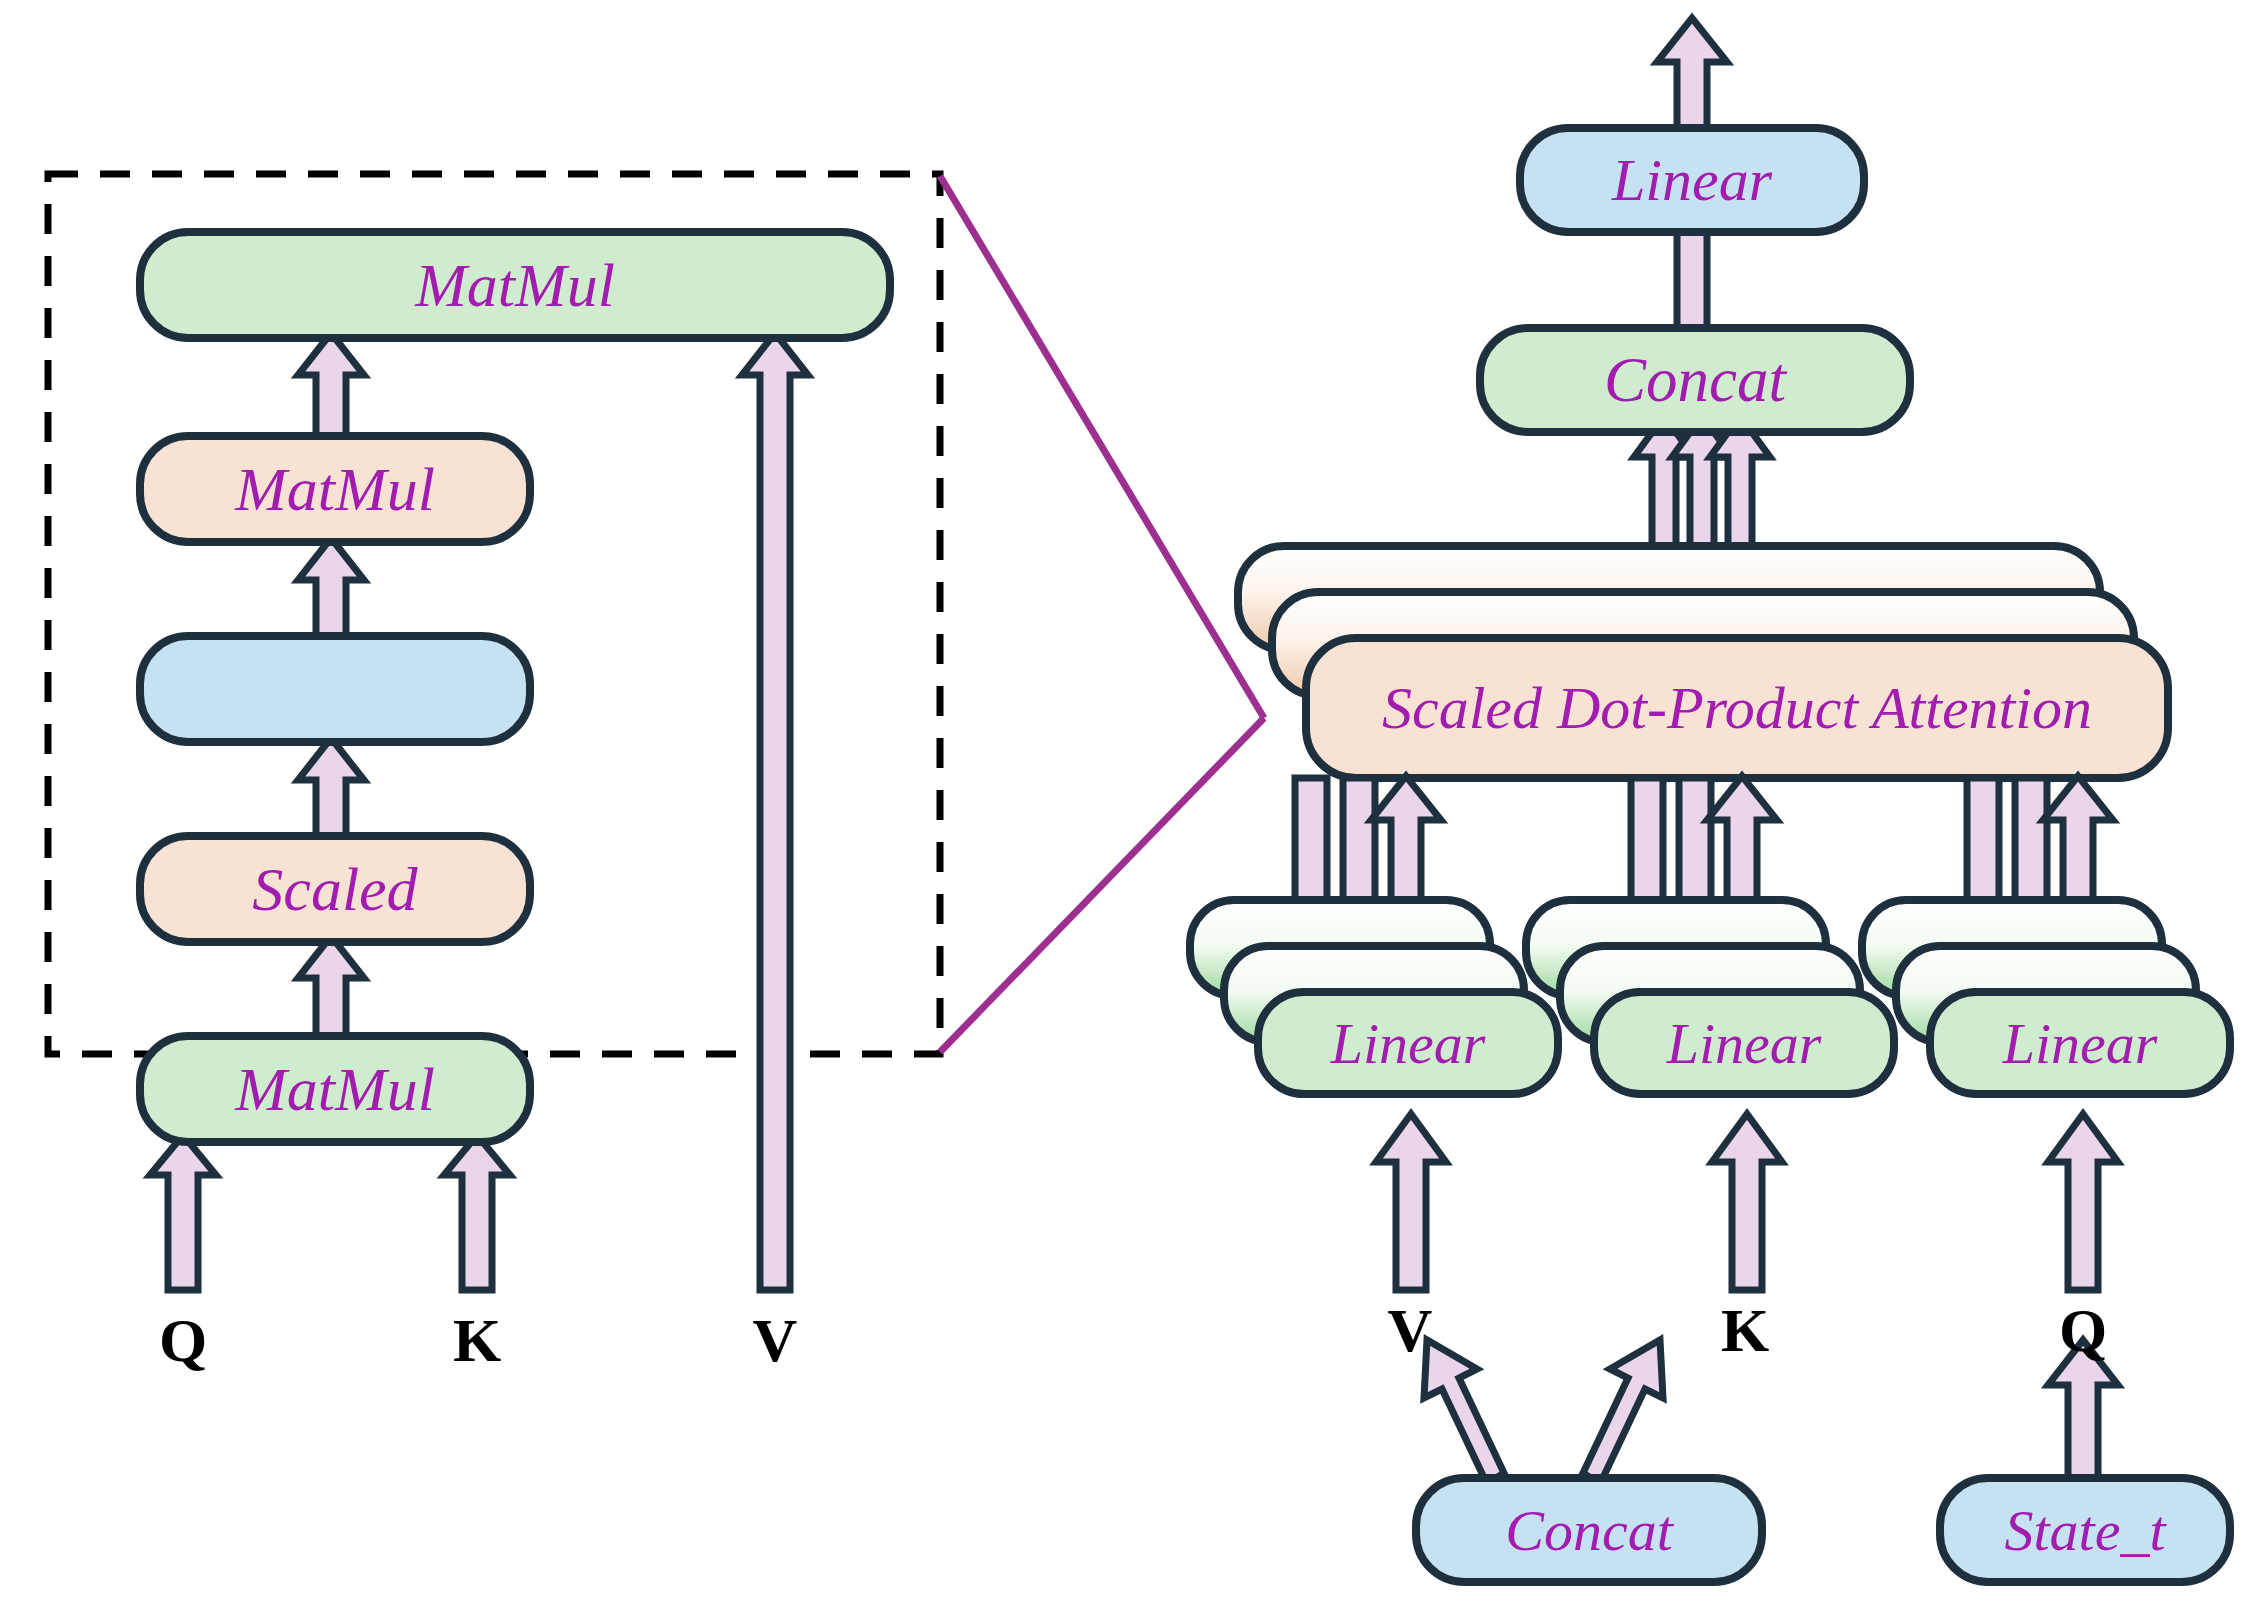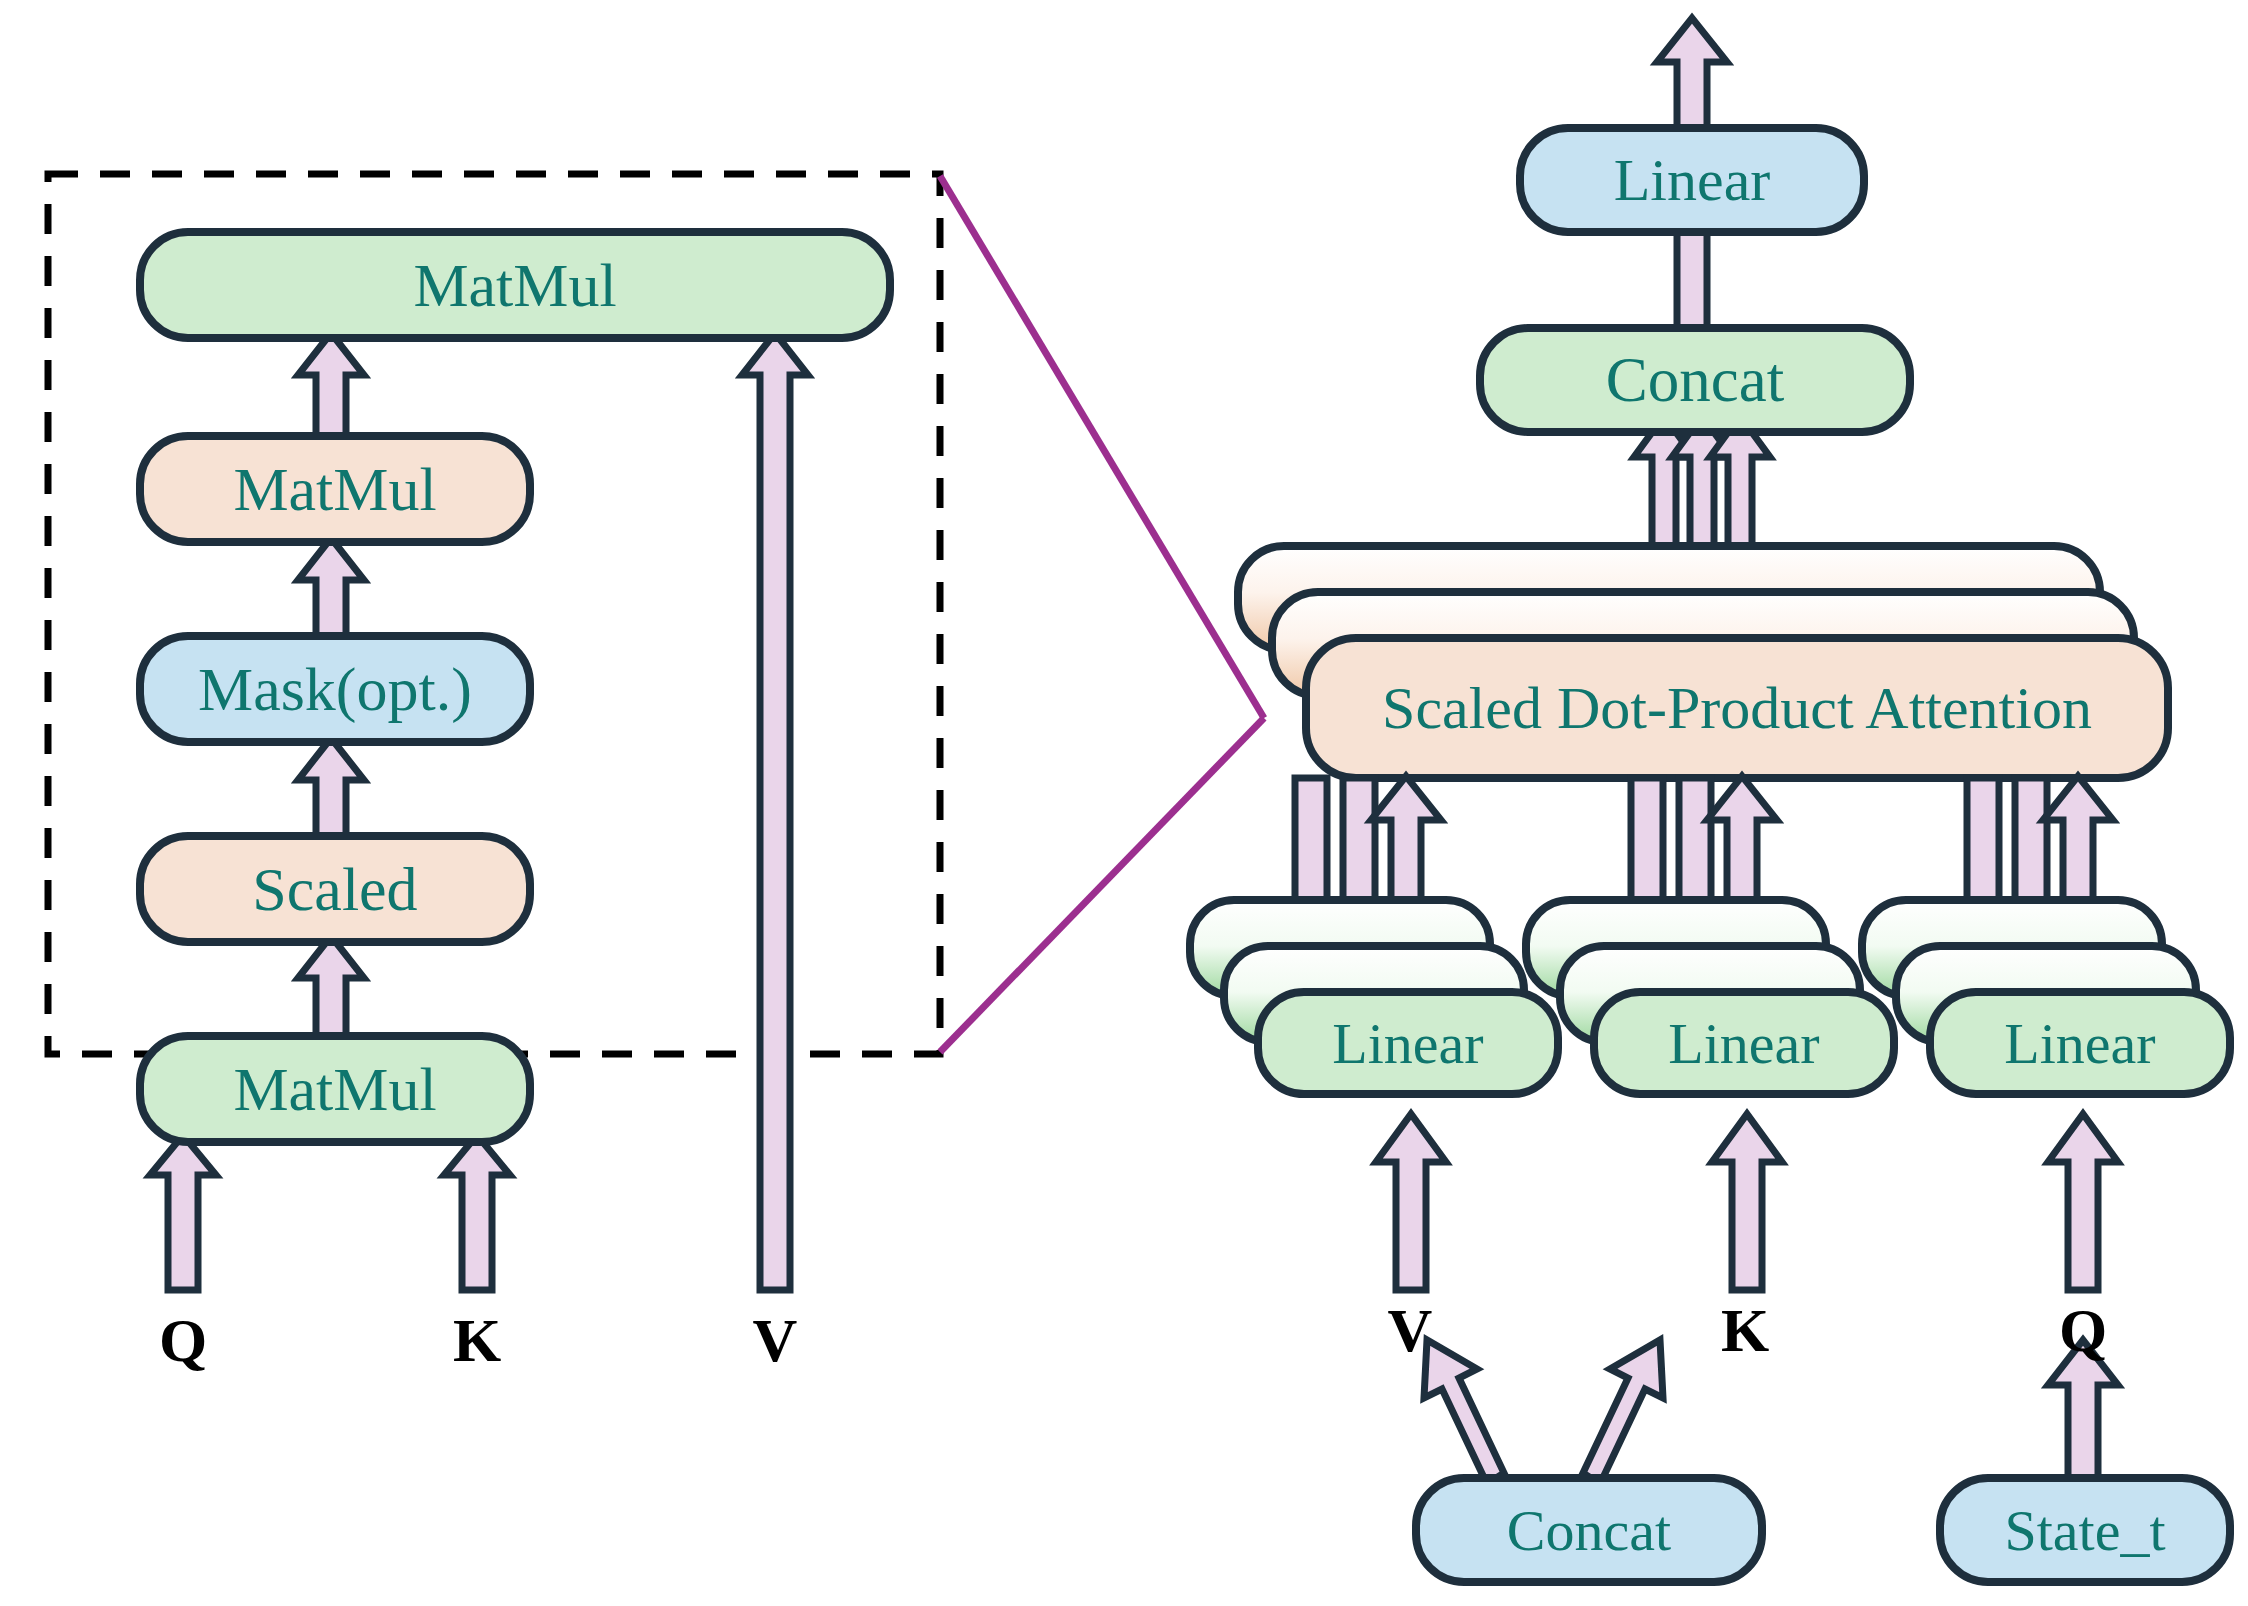--- a/index.html
+++ b/index.html
@@ -5,21 +5,21 @@
 <style>
   html,body{margin:0;padding:0;background:#ffffff;}
   body{
     font-family:"Liberation Serif", "DejaVu Serif", serif;
     width:2248px;height:1606px;overflow:hidden;position:relative;
   }
   #stage{position:absolute;left:0;top:0;width:2248px;height:1606px;}
   #svg-layer{position:absolute;left:0;top:0;width:2248px;height:1606px;}
   .node-label{
     position:absolute;display:flex;align-items:center;justify-content:center;
-    color:#0f766e;white-space:nowrap;pointer-events:none;
+    color:#a21caf;white-space:nowrap;pointer-events:none;font-style:italic;
   }
   .var-label{
     position:absolute;display:flex;align-items:center;justify-content:center;
     font-weight:bold;color:#000;white-space:nowrap;
   }
 </style>
 </head>
 <body>
 
 <div id="stage">
@@ -167,21 +167,20 @@
     <rect x="1520" y="128" width="344" height="104" rx="48" ry="48" fill="#c6e2f2" stroke="#1e2f3d" stroke-width="8"></rect>
     <rect x="1480" y="328" width="430" height="104" rx="48" ry="48" fill="#cfeccf" stroke="#1e2f3d" stroke-width="8"></rect>
     <rect x="1416" y="1478" width="346" height="104" rx="48" ry="48" fill="#c6e2f2" stroke="#1e2f3d" stroke-width="8"></rect>
     <rect x="1940" y="1478" width="290" height="104" rx="48" ry="48" fill="#c6e2f2" stroke="#1e2f3d" stroke-width="8"></rect>
   </svg>
 
   <div class="node-label" style="left:140px;top:232px;width:750px;height:106px;font-size:62px;">MatMul</div>
 
   <div class="node-label" style="left:140px;top:436px;width:390px;height:106px;font-size:62px;">MatMul</div>
 
-  <div class="node-label" style="left:140px;top:636px;width:390px;height:106px;font-size:62px;">Mask(opt.)</div>
 
   <div class="node-label" style="left:140px;top:836px;width:390px;height:106px;font-size:62px;">Scaled</div>
 
   <div class="node-label" style="left:140px;top:1036px;width:390px;height:106px;font-size:62px;">MatMul</div>
 
   <div class="var-label" style="left:128px;top:1300px;width:110px;height:80px;font-size:62px;">Q</div>
 
   <div class="var-label" style="left:422px;top:1300px;width:110px;height:80px;font-size:62px;">K</div>
 
   <div class="var-label" style="left:720px;top:1300px;width:110px;height:80px;font-size:62px;">V</div>

